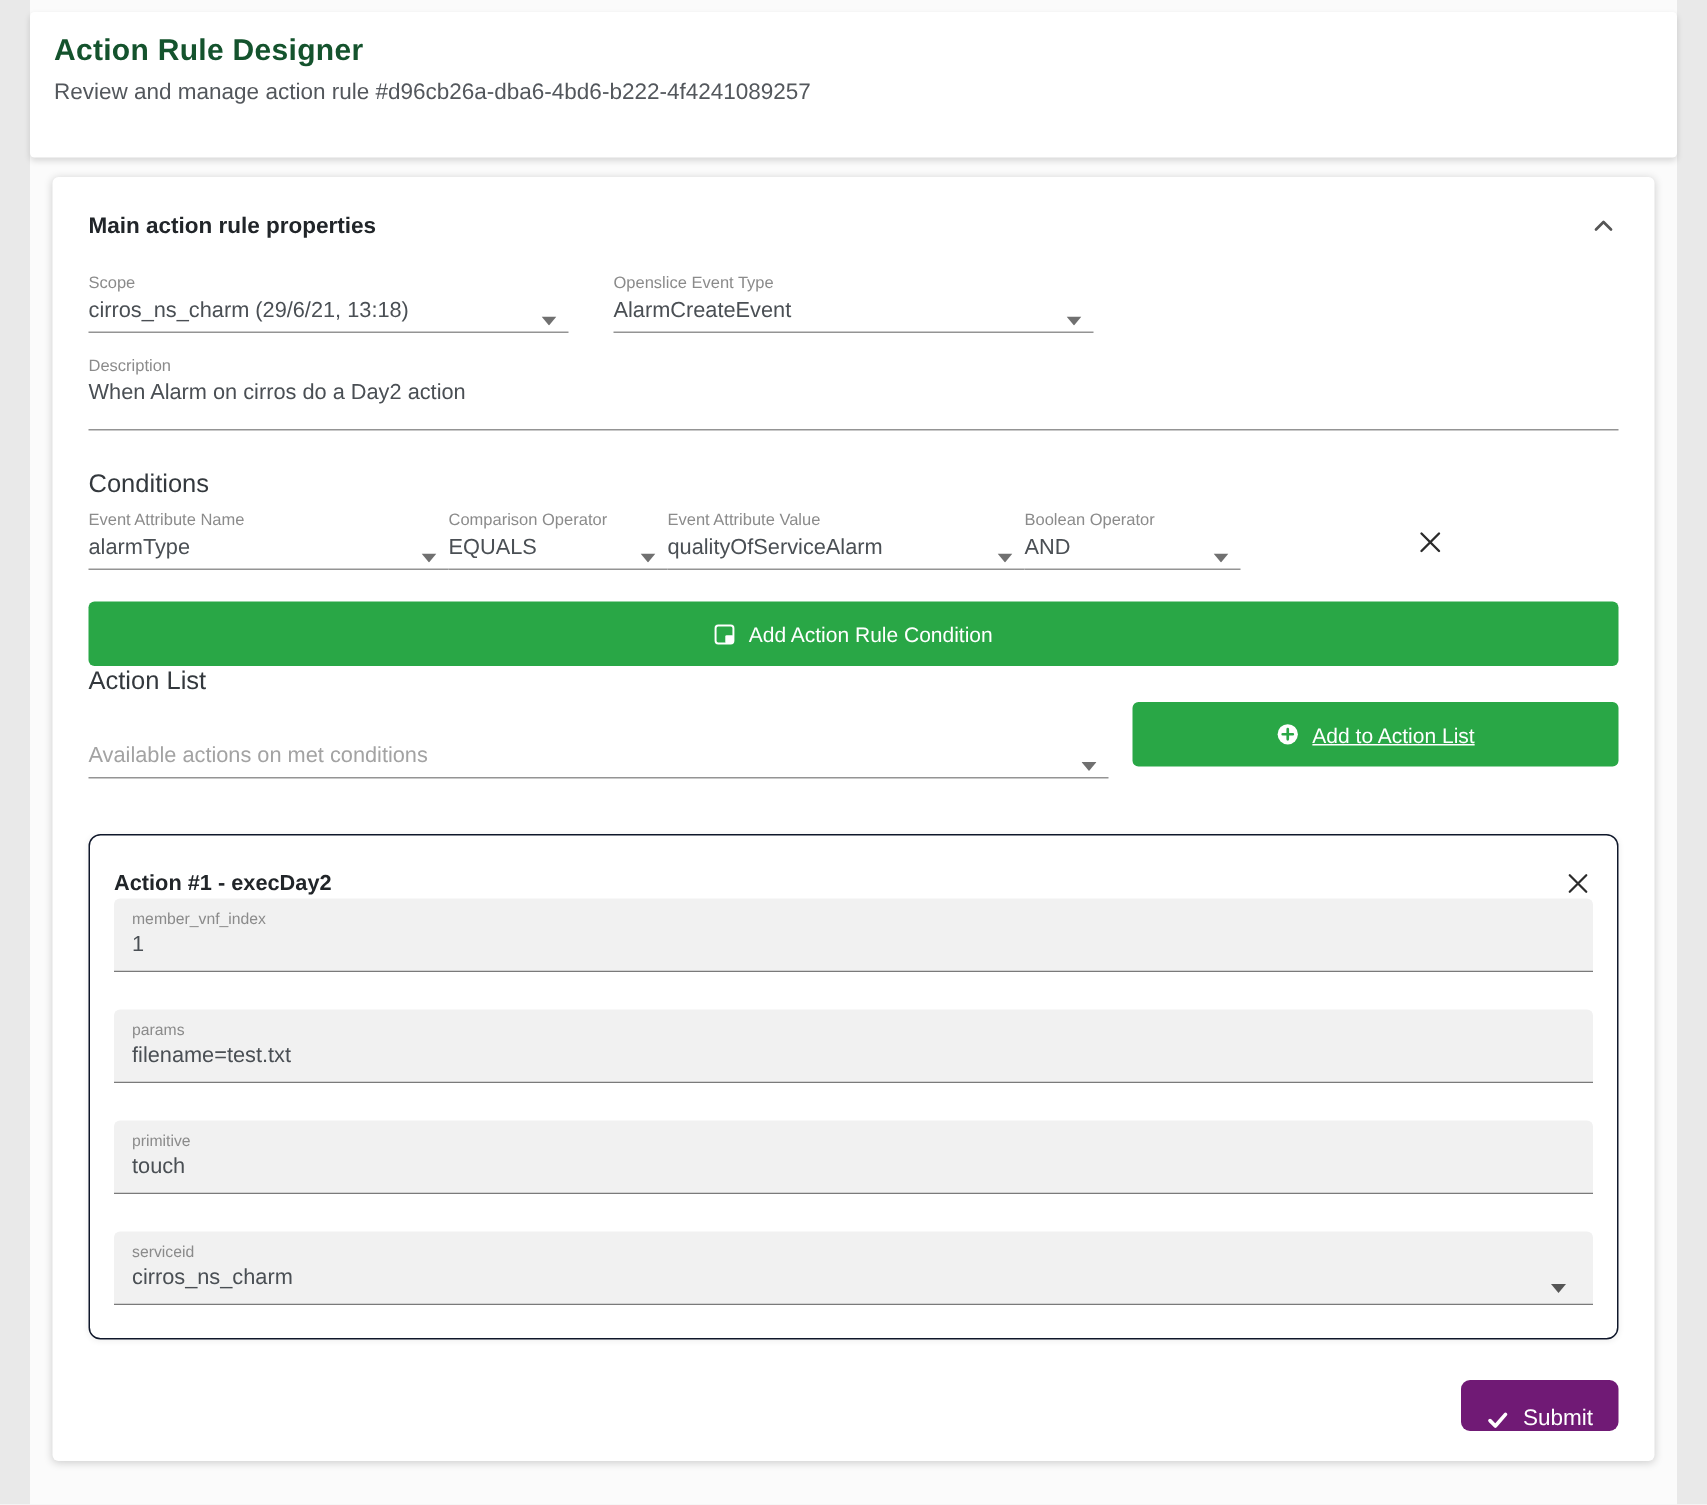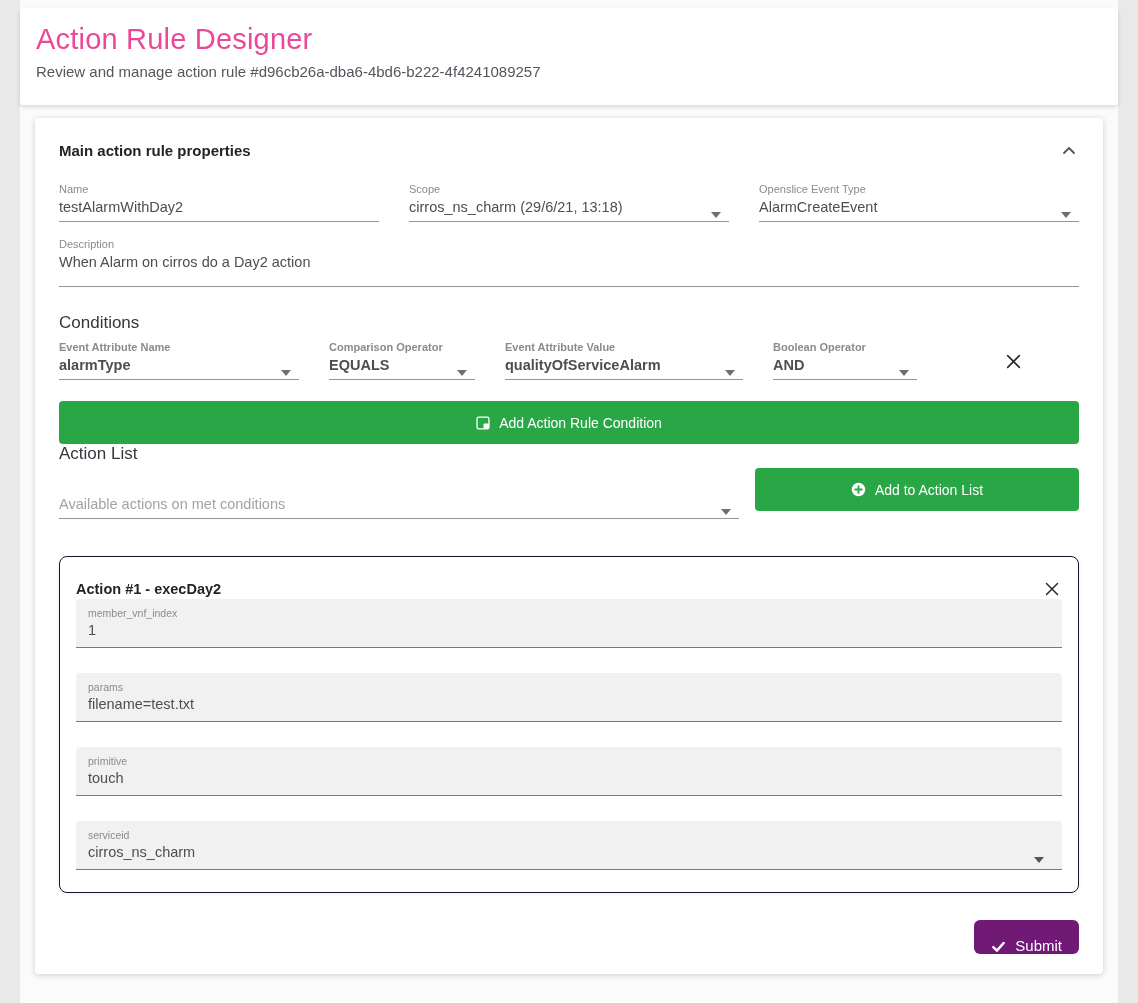--- a/index.html
+++ b/index.html
@@ -18,23 +18,23 @@
   }
   
   .header-card {
     background: #fff;
     border-radius: 3px;
     box-shadow: 0 2px 4px rgba(0,0,0,.14);
     padding: 15px 16px 18px 16px;
     height: 97px;
   }
   .page-title {
-    font-size: 29px;
-    font-weight: 400;
-    color: #ec4899;
+    font-size: 20px;
+    font-weight: 700;
+    color: #14532d;
     letter-spacing: .2px;
   }
   .page-subtitle {
     margin-top: 7px;
     font-size: 15px;
     color: #53575c;
   }
   
   .main-card {
     margin: 13px 15px 0 15px;
@@ -67,42 +67,40 @@
 
   .desc-field { margin-top: 16px; }
   .desc-field .m-value-row { border-bottom: 1px solid #949494; padding-bottom: 16px; }
 
   .sub-heading { font-size: 17px; font-weight: 400; color: #33383d; }
   .conditions-heading { margin-top: 26px; }
 
   .cond-grid {
     display: grid;
     grid-template-columns: 240px 146px 238px 144px 1fr;
-    column-gap: 30px;
     margin-top: 8px;
     align-items: end;
-    font-weight: bold;
   }
   .x-btn {
     background: none; border: none; cursor: pointer;
     justify-self: center; align-self: end;
     margin-bottom: 8px; padding: 2px; line-height: 0;
   }
   .btn-green {
     background: #29a746; color: #fff; border: none; border-radius: 4px;
     font-size: 14px; font-family: inherit; height: 43px;
     display: flex; align-items: center; justify-content: center; gap: 9px;
     cursor: pointer;
   }
   .add-cond-btn { width: 100%; margin-top: 21px; }
 
   .action-list-heading { }
   .action-row { display: flex; column-gap: 16px; align-items: flex-end; margin-top: 4px; }
   .action-select { flex: 1 1 auto; }
-  .add-action-btn { flex: 0 0 324px; margin-bottom: 8px; }
+  .add-action-btn { flex: 0 0 324px; margin-bottom: 8px; text-decoration: underline; }
 
   
   .action-card {
     margin-top: 37px;
     border: 1px solid #0f172a;
     border-radius: 8px;
     box-shadow: 0 1px 4px rgba(0,0,0,.07);
     padding: 22px 16px 14px 16px;
   }
   .action-card-head { display: flex; justify-content: space-between; align-items: center; }
@@ -145,26 +143,20 @@
         <span>
           <svg width="16" height="12" viewBox="0 0 16 12">
               <path d="M3 9 L8 4 L13 9" fill="none" stroke="#555" stroke-width="1.8" stroke-linecap="round" stroke-linejoin="round"></path>
             </svg>
         </span>
       </button>
     </div>
 
     <div class="grid3">
       <div class="m-field">
-        <span class="m-label">Name</span>
-        <div class="m-value-row">
-          <span class="m-value">testAlarmWithDay2</span>
-        </div>
-      </div>
-      <div class="m-field">
         <span class="m-label">Scope</span>
         <div class="m-value-row">
           <span class="m-value">cirros_ns_charm (29/6/21, 13:18)</span>
           <span class="caret">
             <svg width="10" height="6" viewBox="0 0 10 6">
                 <path d="M0 0 L10 0 L5 6 Z" fill="#707070"></path>
               </svg>
           </span>
         </div>
       </div>

